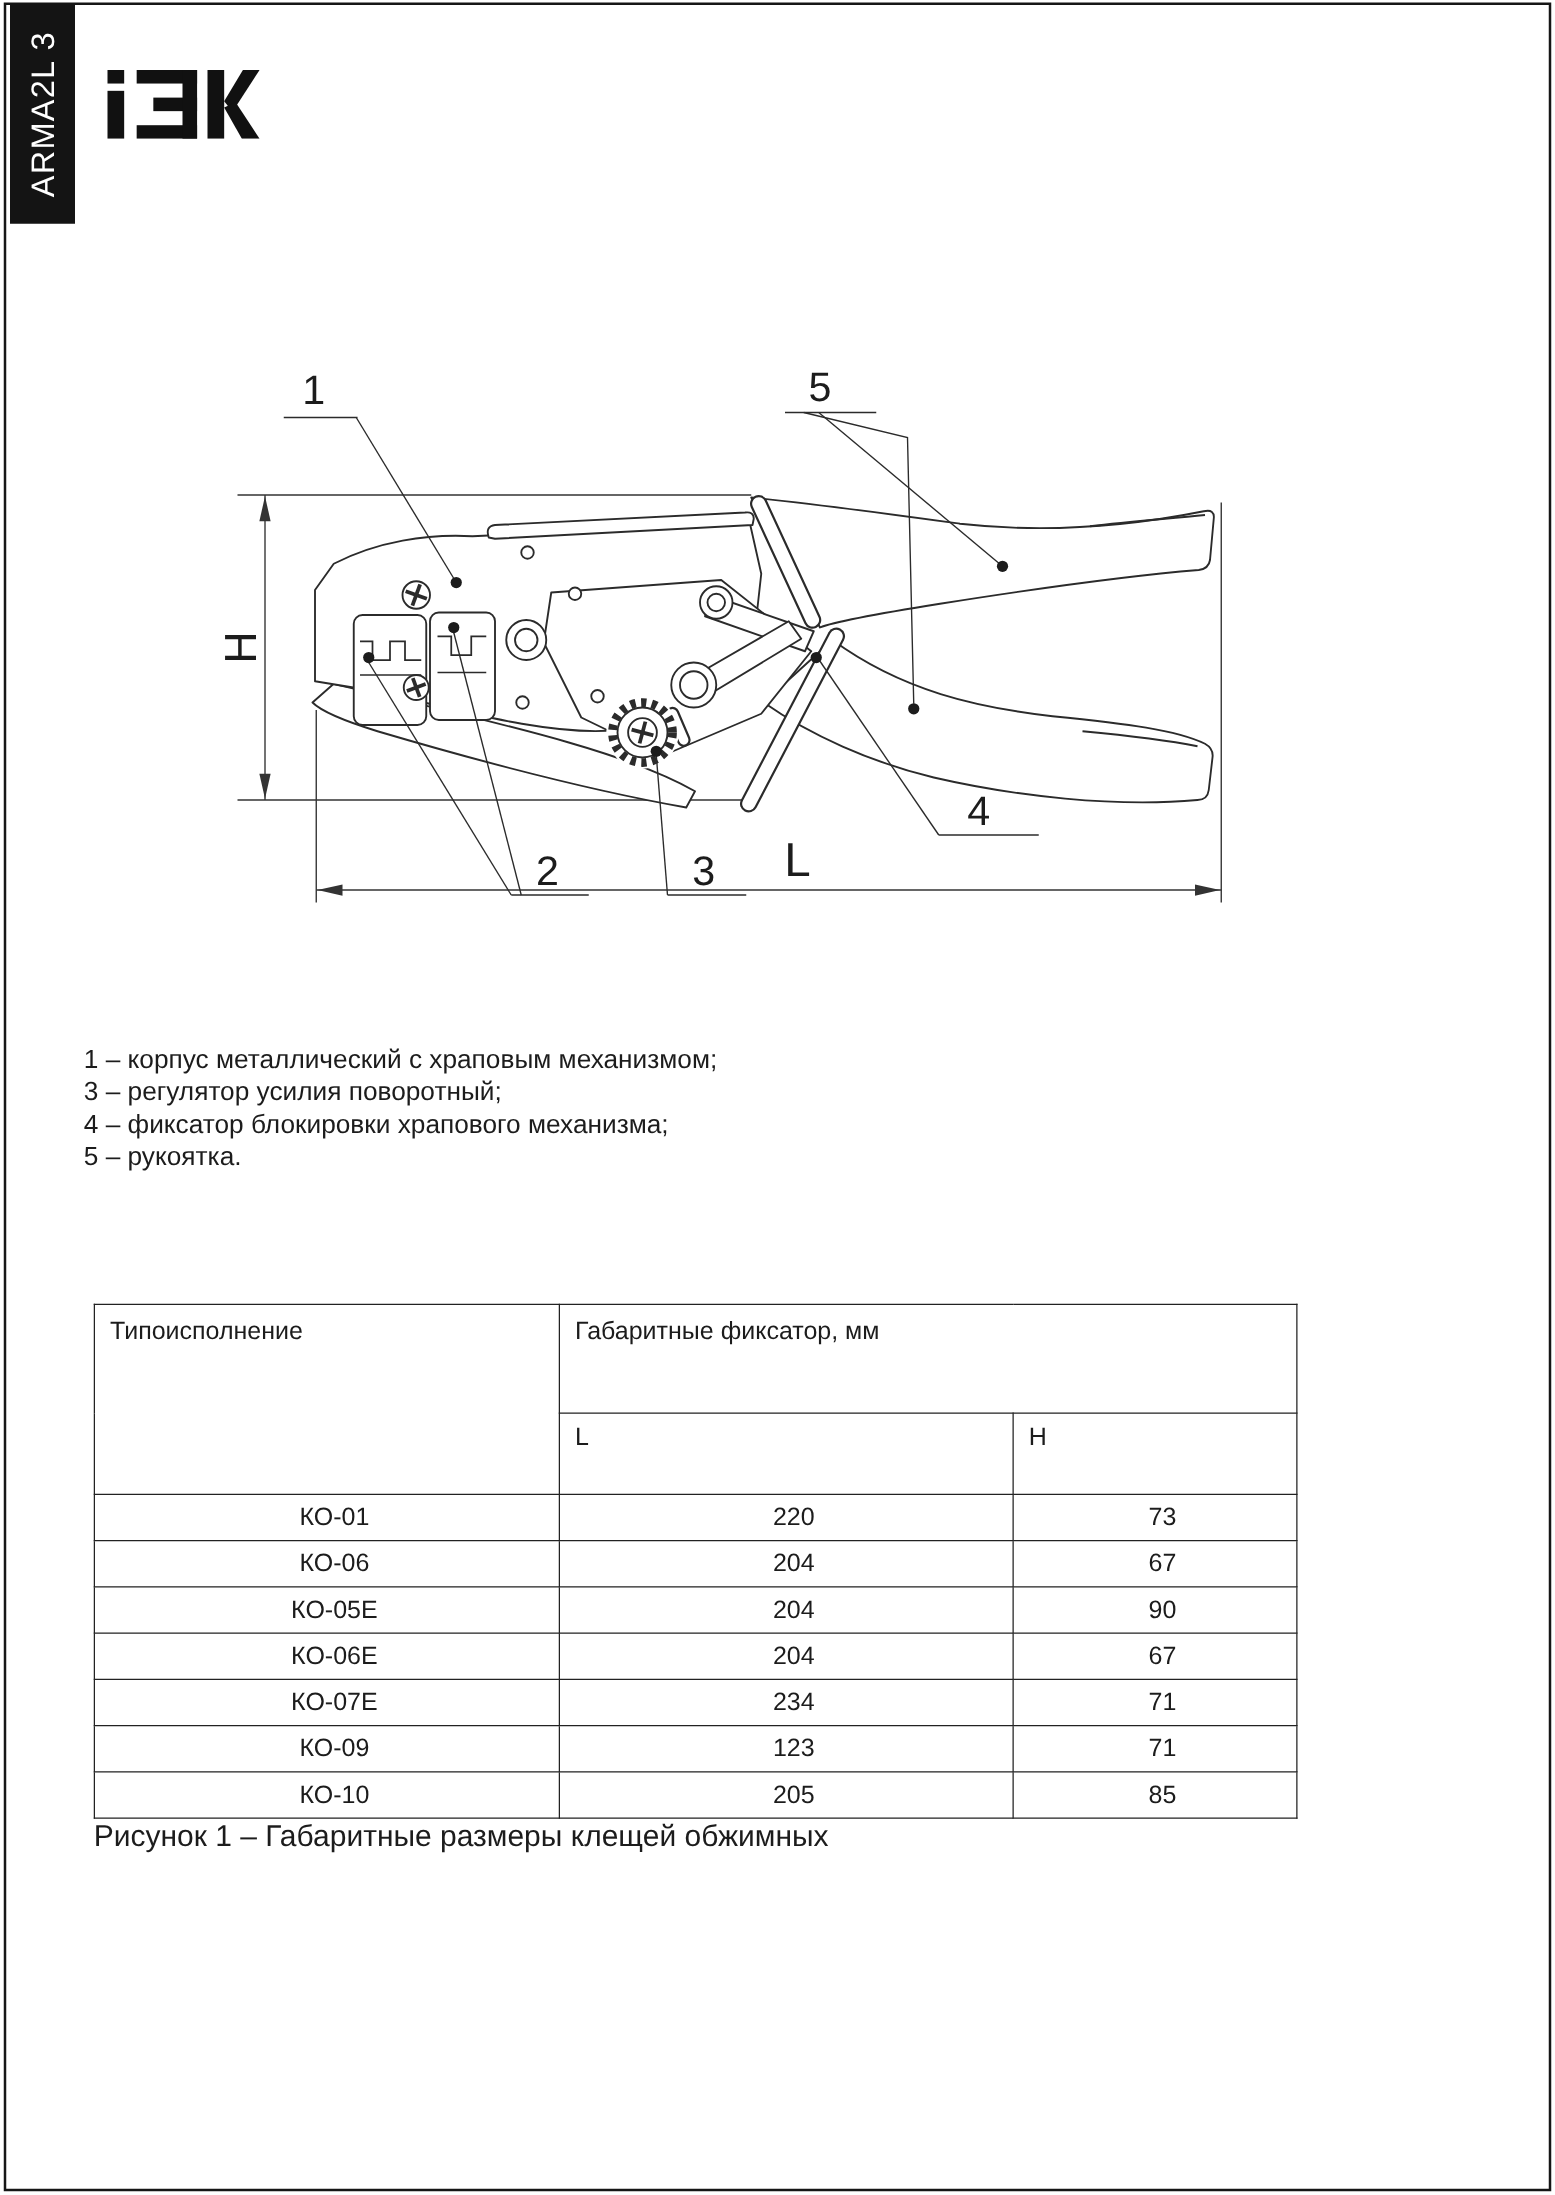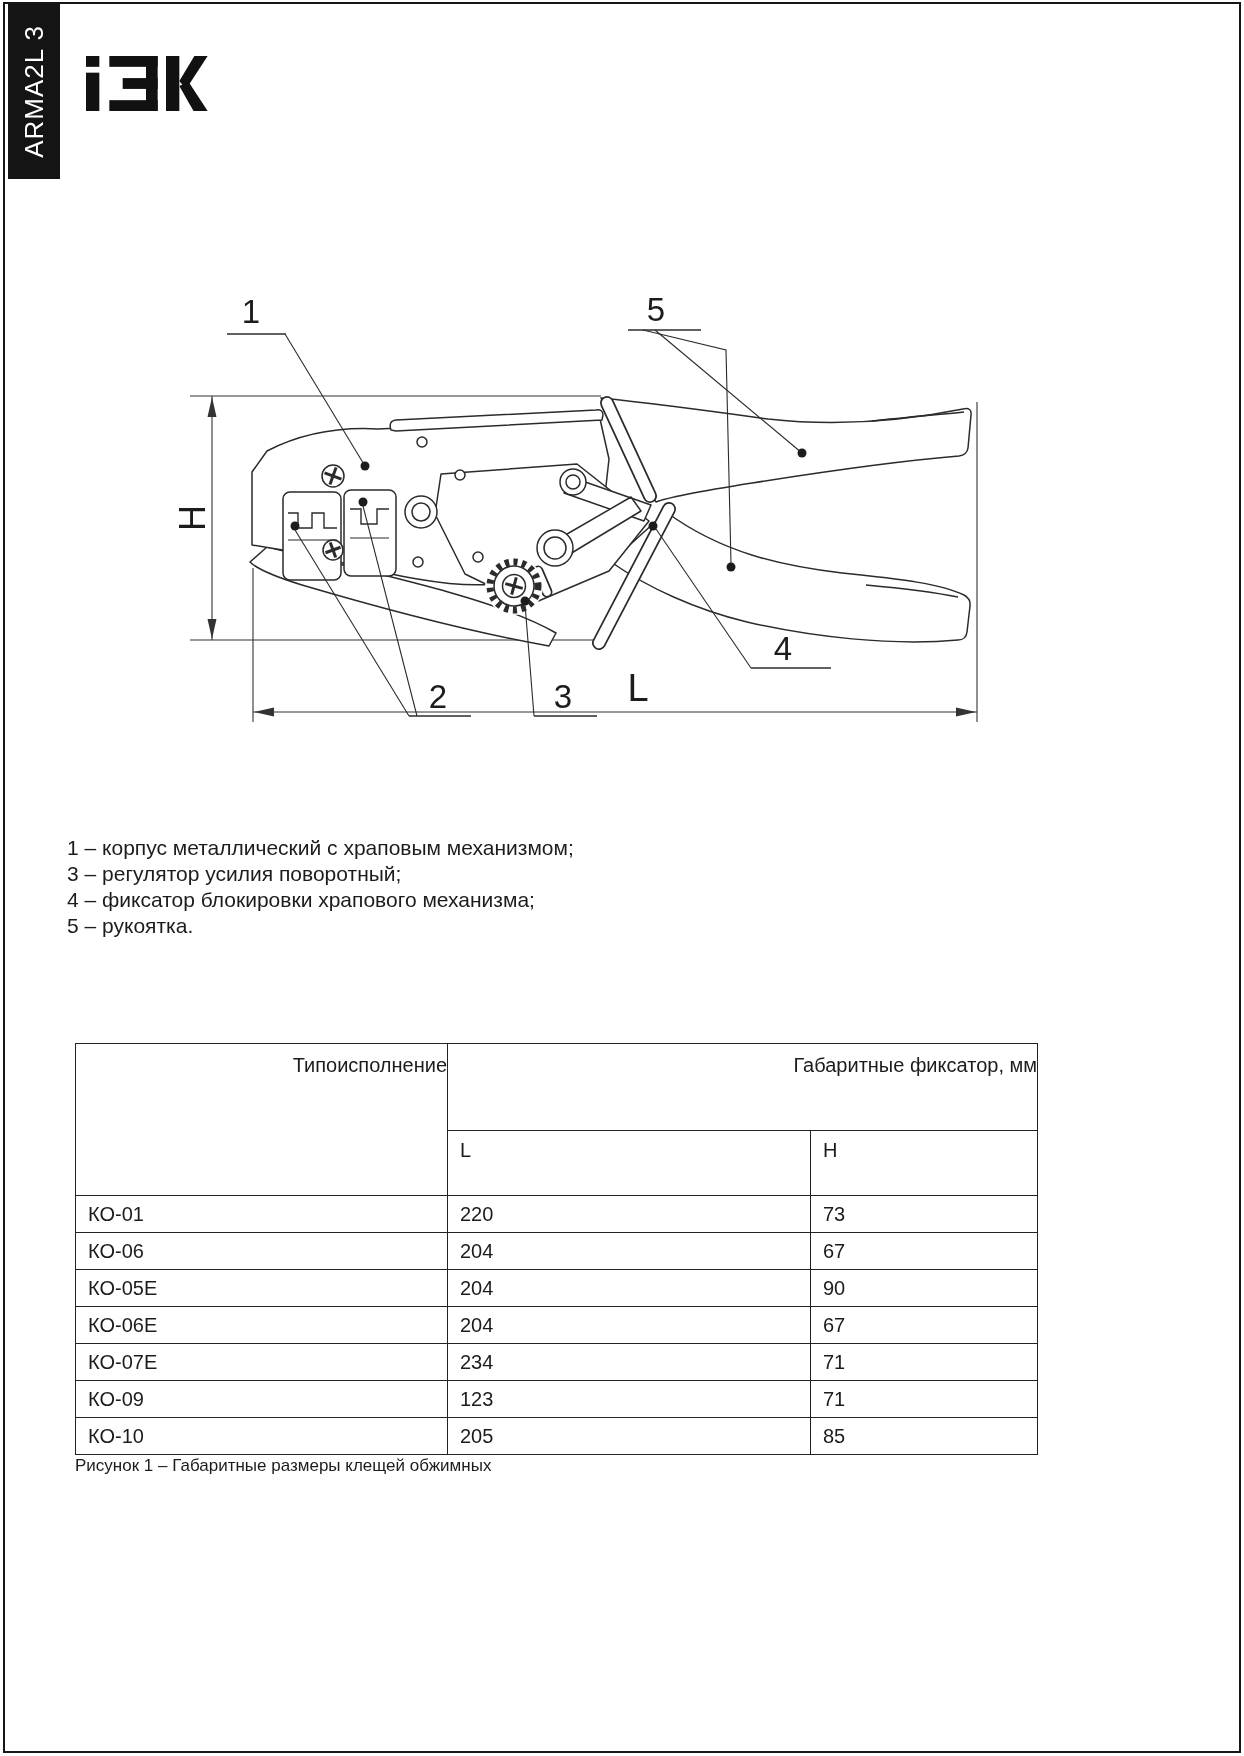--- a/index.html
+++ b/index.html
@@ -6,28 +6,28 @@
   .page{position:relative;width:1244px;height:1756px;background:#ffffff;margin:0 auto;
         font-family:"Liberation Sans",sans-serif;color:#1c1c1c;overflow:hidden;}
   .frame{position:absolute;left:3px;top:2px;right:3px;bottom:3px;border:2px solid #161616;pointer-events:none;}
   .sidebar{position:absolute;left:8px;top:3px;width:52px;height:176px;background:#141414;
            display:flex;align-items:center;justify-content:center;}
   .sidebar span{writing-mode:vertical-rl;transform:rotate(180deg);color:#ffffff;
                 font-size:26px;letter-spacing:1px;white-space:nowrap;}
   .logo{position:absolute;left:84px;top:56px;}
   .drawing{position:absolute;left:0;top:250px;}
   .legend{position:absolute;left:67px;top:835px;font-size:21px;line-height:26px;}
-  .caption{position:absolute;left:75px;top:1456px;font-size:17px;}
+  .caption{position:absolute;left:75px;top:1456px;font-size:24px;}
   .tblwrap{position:absolute;left:75px;top:1043px;width:962px;}
   table{border-collapse:collapse;width:962px;table-layout:fixed;font-size:20px;color:#1c1c1c;}
   td,th{border:1px solid #222;font-weight:normal;text-align:left;padding:0 0 0 12px;}
   col.c1{width:372px;} col.c2{width:363px;} col.c3{width:227px;}
-  tr.h1 td{height:76px;vertical-align:top;padding-top:10px;text-align:right;}
+  tr.h1 td{height:76px;vertical-align:top;padding-top:10px;}
   tr.h2 td{height:56px;vertical-align:top;padding-top:8px;}
-  tr.r td{height:36px;vertical-align:middle;}
+  tr.r td{height:36px;vertical-align:middle;text-align:center;}
 </style>
 </head>
 <body>
 
 <div class="page">
   <div class="frame"></div>
 
   <div class="sidebar">
     <span>ARMA2L 3</span>
   </div>

